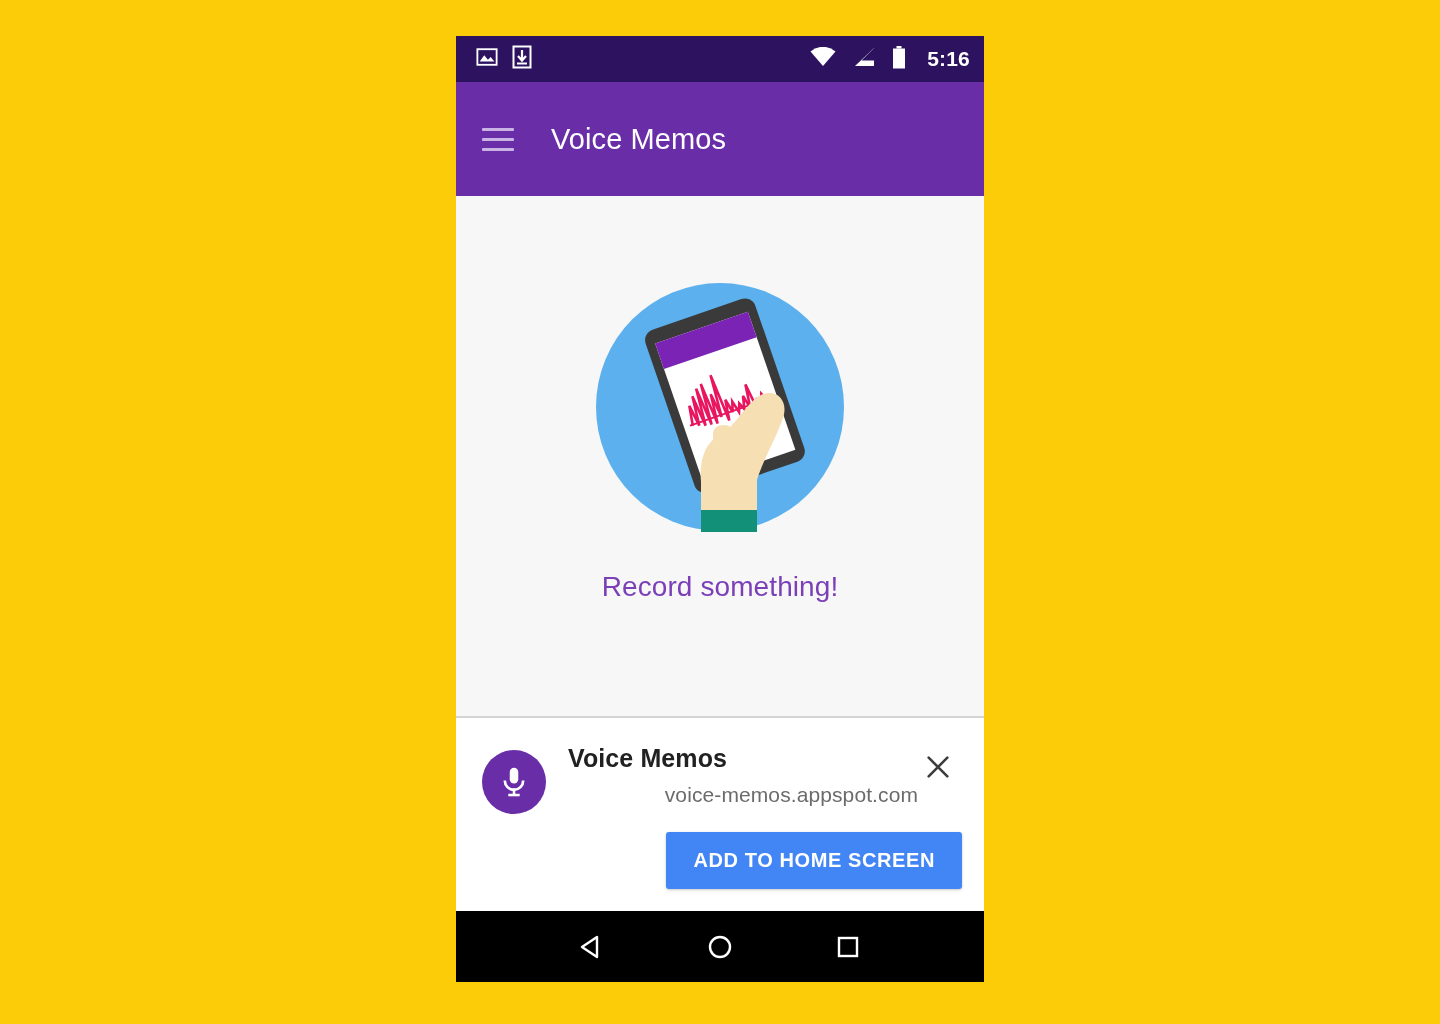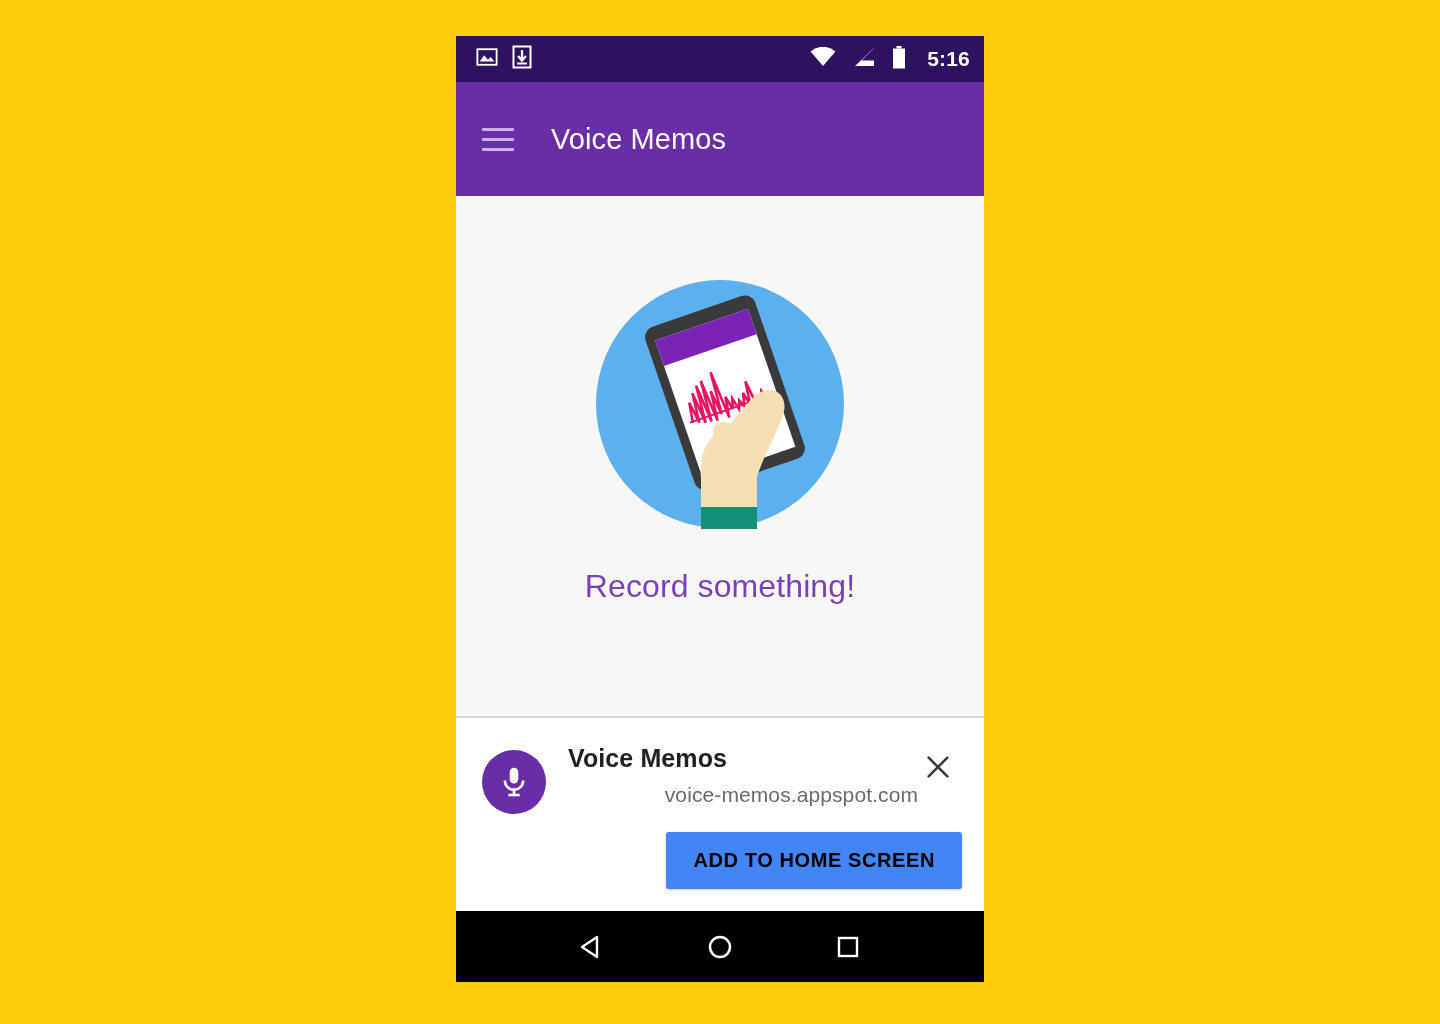--- a/index.html
+++ b/index.html
@@ -106,21 +106,21 @@
     padding-bottom: 28px;
   }
   #empty-illustration {
     width: 250px;
     height: 250px;
     display: block;
   }
   #empty-state-text {
     margin-top: 39px;
     color: #7B3FB8;
-    font-size: 32px;
+    font-size: 28px;
     letter-spacing: 0.1px;
   }
 
   
   #install-banner {
     flex: 0 0 193px;
     background: #ffffff;
     position: relative;
     box-sizing: border-box;
     padding: 26px 26px 0 26px;
@@ -169,21 +169,21 @@
     cursor: pointer;
     margin-top: 3px;
   }
   #banner-actions {
     position: absolute;
     right: 22px;
     bottom: 22px;
   }
   #add-to-home-button {
     background: #4285F4;
-    color: #000000;
+    color: #ffffff;
     border: 0;
     border-radius: 3px;
     font-family: "Liberation Sans", sans-serif;
     font-size: 20px;
     font-weight: bold;
     letter-spacing: 0.6px;
     padding: 0 27px;
     height: 57px;
     cursor: pointer;
     box-shadow: 0 1px 3px rgba(0,0,0,0.22);

